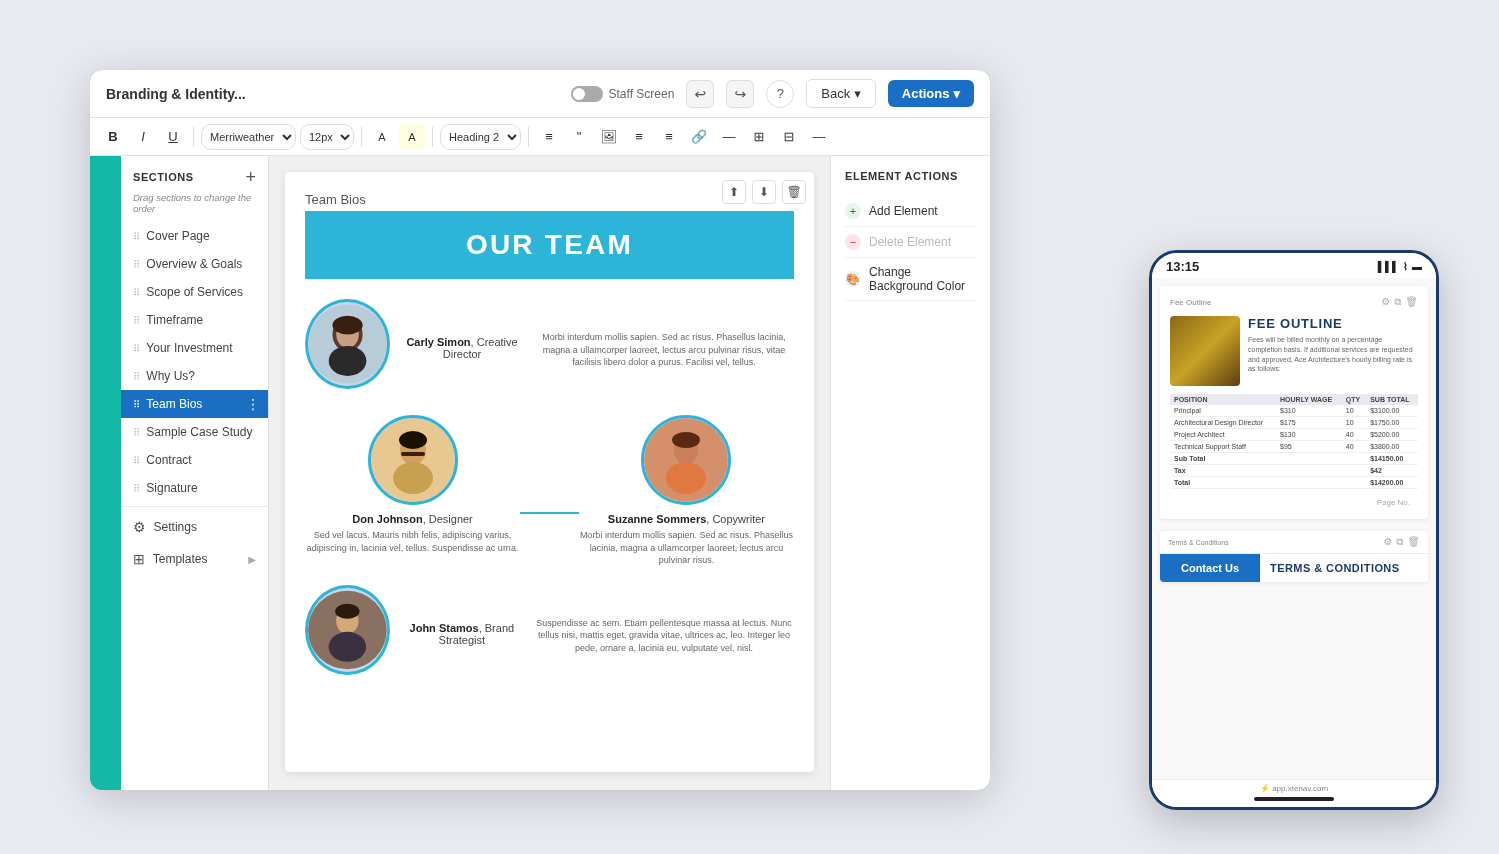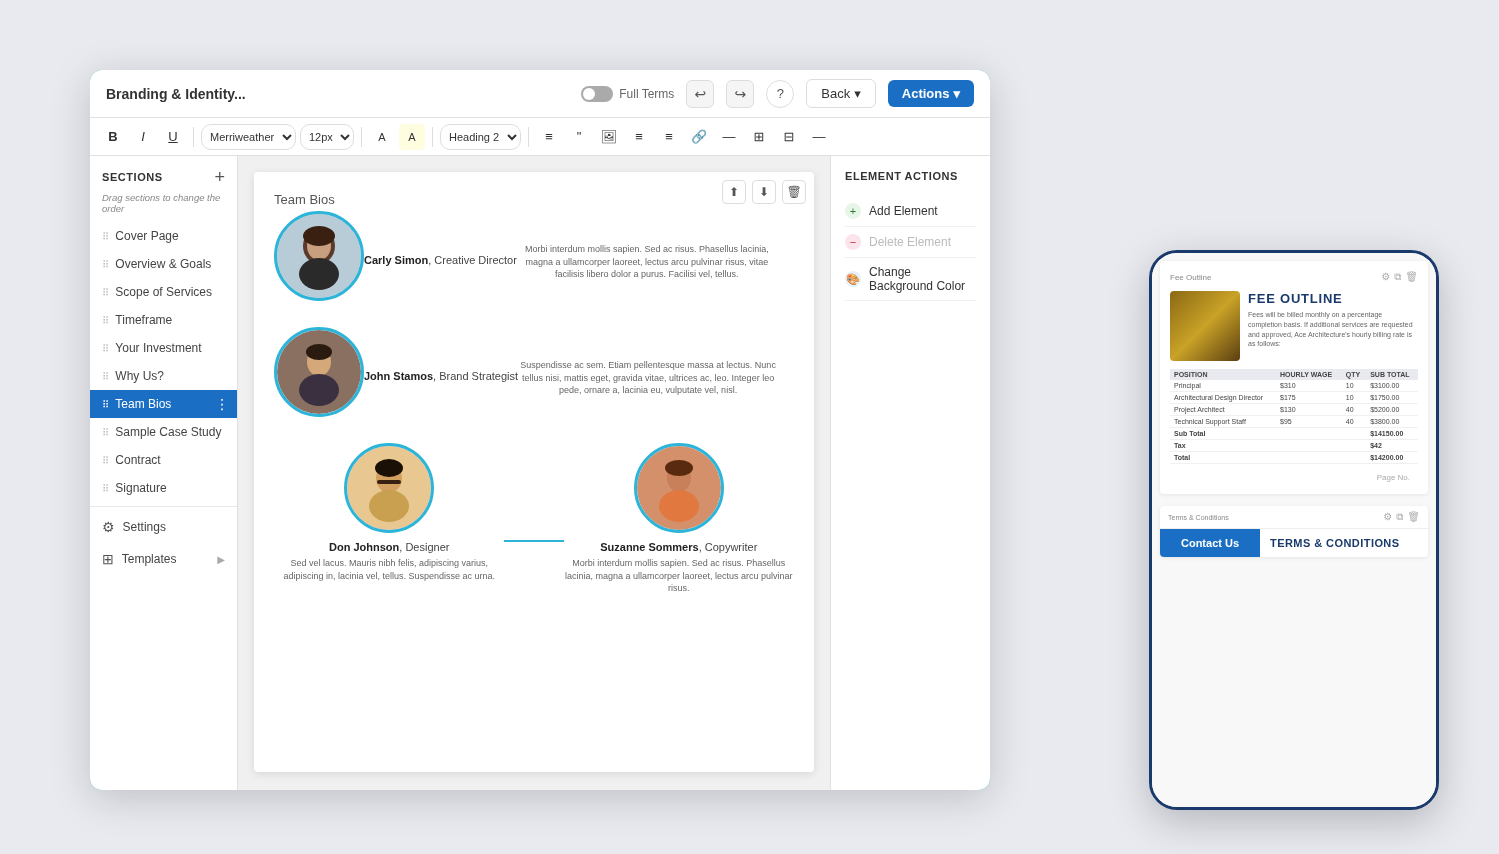--- a/index.html
+++ b/index.html
@@ -161,20 +161,21 @@
       height: 20px;
       background: #ddd;
       margin: 0 3px;
     }
 
     
     .editor-body {
       display: flex;
       flex: 1;
       overflow: hidden;
+      margin-left: 31px;
     }
 
     
     .sidebar {
       width: 148px;
       background: #fff;
       border-right: 1px solid #e0e0e0;
       display: flex;
       flex-direction: column;
       flex-shrink: 0;
@@ -611,21 +612,21 @@
   </style>
 </head>
 <body>
 
 <div class="editor-window">
 
   <div class="top-bar">
     <span class="top-bar-title">Branding &amp; Identity...</span>
     <div class="toggle-fullscreen">
       <span class="toggle-pill"></span>
-      <span>Full Terms</span>
+      <span>Staff Screen</span>
     </div>
     <div class="icon-btn">↩</div>
     <div class="icon-btn">↪</div>
     <div class="help-btn">?</div>
     <button class="back-btn">
       <span>Back</span>
       <span>▾</span>
     </button>
     <button class="actions-btn">
       <span>Actions</span>
@@ -739,53 +740,39 @@
       <div class="doc-page">
 
         <div class="section-label">Team Bios</div>
 
         <div class="section-actions">
           <div class="section-action-btn">⬆</div>
           <div class="section-action-btn">⬇</div>
           <div class="section-action-btn">🗑</div>
         </div>
 
+        <div class="team-header-banner">OUR TEAM</div>
 
         <div class="team-members">
 
           <div class="team-member-row">
             <div class="team-member-avatar">
 
               <svg width="84" height="84" viewBox="0 0 84 84">
                 <circle cx="42" cy="42" r="42" fill="#b8ccd8"></circle>
                 <ellipse cx="42" cy="32" rx="16" ry="18" fill="#5a3a2a"></ellipse>
                 <ellipse cx="42" cy="32" rx="12" ry="14" fill="#c8a080"></ellipse>
                 <ellipse cx="42" cy="60" rx="20" ry="16" fill="#2a2a2a"></ellipse>
                 <ellipse cx="42" cy="32" rx="16" ry="10" fill="#3a2010" transform="translate(0,-10)"></ellipse>
               </svg>
             </div>
             <div class="member-name">
               <span>Carly Simon</span><span class="member-title">, <span>Creative Director</span></span>
             </div>
             <div class="member-desc">Morbi interdum mollis sapien. Sed ac risus. Phasellus lacinia, magna a ullamcorper laoreet, lectus arcu pulvinar risus, vitae facilisis libero dolor a purus. Facilisi vel, tellus.</div>
-          </div>
-
-          <div class="team-member-row">
-            <div class="team-member-avatar">
-              <svg width="84" height="84" viewBox="0 0 84 84">
-                <circle cx="42" cy="42" r="42" fill="#8a7060"></circle>
-                <ellipse cx="42" cy="32" rx="12" ry="14" fill="#d4a878"></ellipse>
-                <ellipse cx="42" cy="60" rx="20" ry="16" fill="#3a3040"></ellipse>
-                <ellipse cx="42" cy="22" rx="13" ry="8" fill="#2a1a10"></ellipse>
-              </svg>
-            </div>
-            <div class="member-name">
-              <span>John Stamos</span><span class="member-title">, <span>Brand Strategist</span></span>
-            </div>
-            <div class="member-desc">Suspendisse ac sem. Etiam pellentesque massa at lectus. Nunc tellus nisi, mattis eget, gravida vitae, ultrices ac, leo. Integer leo pede, ornare a, lacinia eu, vulputate vel, nisl.</div>
           </div>
 
           <div class="team-member-row two-col">
             <div class="team-member-col">
               <div class="team-member-avatar">
                 <svg width="84" height="84" viewBox="0 0 84 84">
                   <circle cx="42" cy="42" r="42" fill="#e8c890"></circle>
                   <ellipse cx="42" cy="32" rx="13" ry="15" fill="#d4a060"></ellipse>
                   <ellipse cx="42" cy="60" rx="20" ry="16" fill="#c8a050"></ellipse>
                   <ellipse cx="42" cy="22" rx="14" ry="9" fill="#1a1005"></ellipse>
@@ -809,20 +796,35 @@
                   <ellipse cx="42" cy="22" rx="14" ry="8" fill="#5a2a10"></ellipse>
                 </svg>
               </div>
               <div class="member-name">
                 <span>Suzanne Sommers</span><span class="member-title">, <span>Copywriter</span></span>
               </div>
               <div class="member-desc">Morbi interdum mollis sapien. Sed ac risus. Phasellus lacinia, magna a ullamcorper laoreet, lectus arcu pulvinar risus.</div>
             </div>
           </div>
 
+          <div class="team-member-row">
+            <div class="team-member-avatar">
+              <svg width="84" height="84" viewBox="0 0 84 84">
+                <circle cx="42" cy="42" r="42" fill="#8a7060"></circle>
+                <ellipse cx="42" cy="32" rx="12" ry="14" fill="#d4a878"></ellipse>
+                <ellipse cx="42" cy="60" rx="20" ry="16" fill="#3a3040"></ellipse>
+                <ellipse cx="42" cy="22" rx="13" ry="8" fill="#2a1a10"></ellipse>
+              </svg>
+            </div>
+            <div class="member-name">
+              <span>John Stamos</span><span class="member-title">, <span>Brand Strategist</span></span>
+            </div>
+            <div class="member-desc">Suspendisse ac sem. Etiam pellentesque massa at lectus. Nunc tellus nisi, mattis eget, gravida vitae, ultrices ac, leo. Integer leo pede, ornare a, lacinia eu, vulputate vel, nisl.</div>
+          </div>
+
         </div>
       </div>
     </div>
 
     <div class="right-panel">
       <div class="panel-title">ELEMENT ACTIONS</div>
 
       <div class="panel-item">
         <span class="panel-icon green">+</span>
         <span>Add Element</span>
@@ -837,20 +839,28 @@
         <span class="panel-icon blue">🎨</span>
         <span>Change Background Color</span>
       </div>
     </div>
 
   </div>
 </div>
 
 <div class="mobile-preview">
 
+  <div class="phone-status-bar">
+    <span class="phone-time">13:15</span>
+    <div class="phone-icons">
+      <span>▌▌▌</span>
+      <span>⌇</span>
+      <span>▬</span>
+    </div>
+  </div>
 
   <div class="phone-content">
 
     <div class="fee-section">
       <div class="fee-section-header">
         <span class="fee-section-label">Fee Outline</span>
         <div class="fee-section-actions">
           <span>⚙</span>
           <span>⧉</span>
           <span>🗑</span>
@@ -931,14 +941,19 @@
       <div class="terms-body">
         <div class="contact-us-btn">Contact Us</div>
         <div class="terms-title-block">
           <div class="terms-title">TERMS &amp; CONDITIONS</div>
         </div>
       </div>
     </div>
 
   </div>
 
+  <div class="phone-footer">
+    <span>⚡</span>
+    <span>app.xtenav.com</span>
+    <div class="phone-home-bar"></div>
+  </div>
 
 </div>
 
 </body></html>

